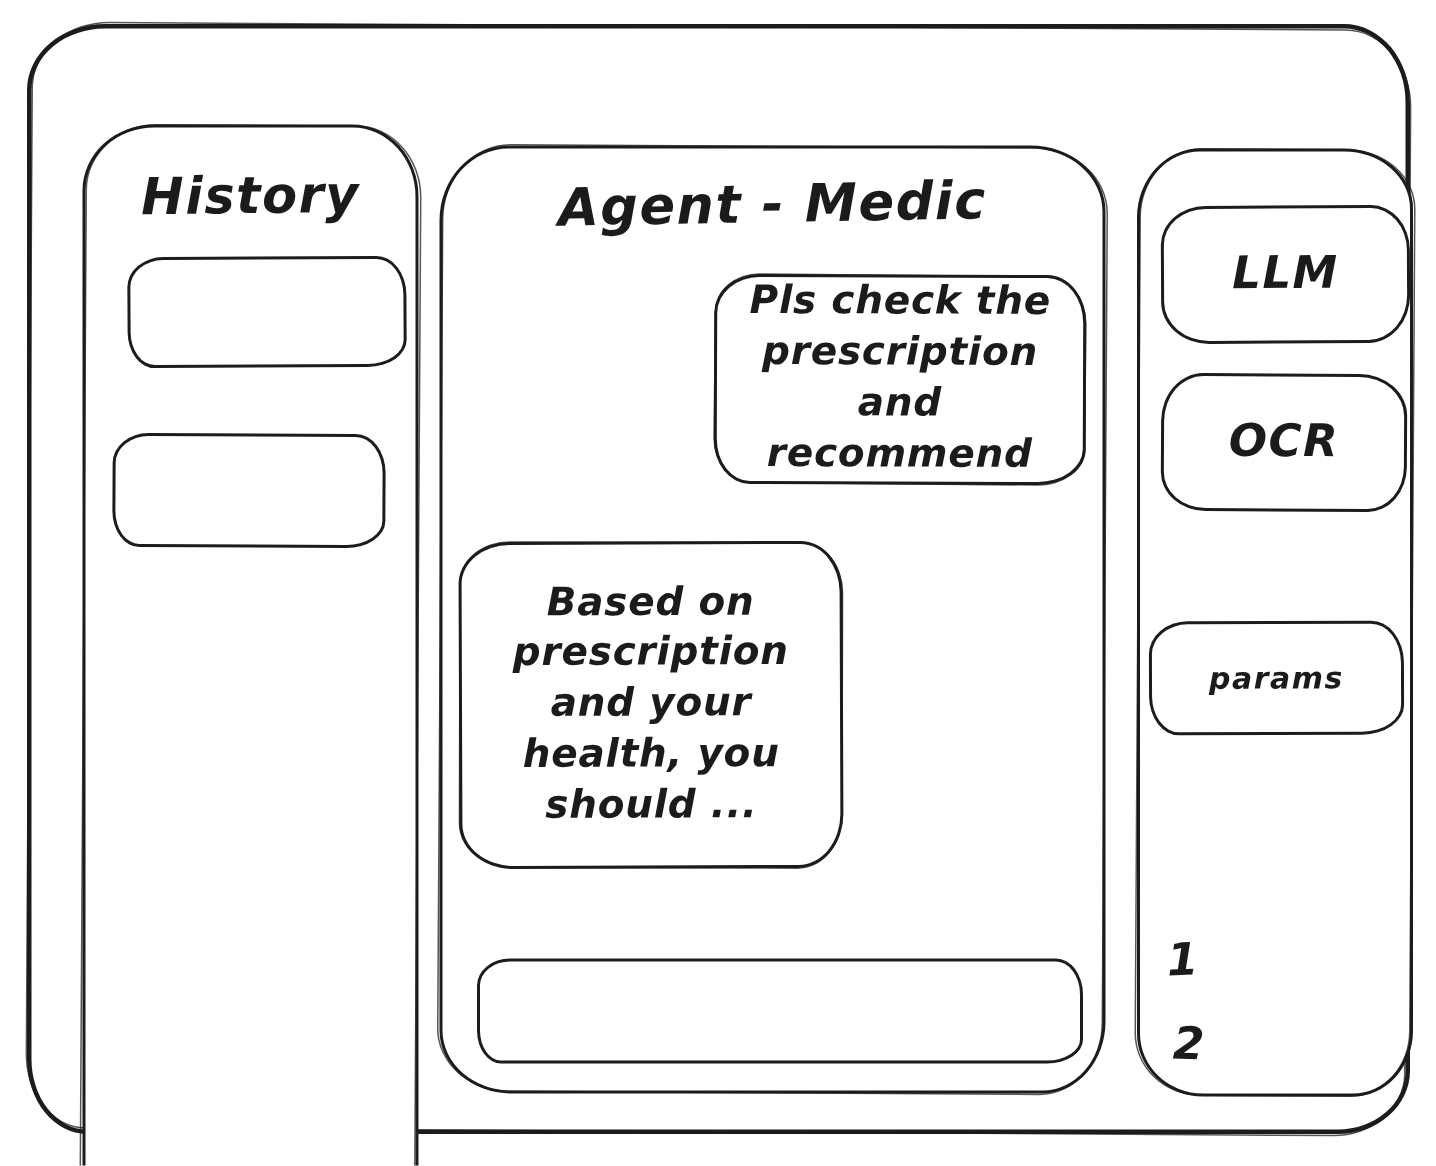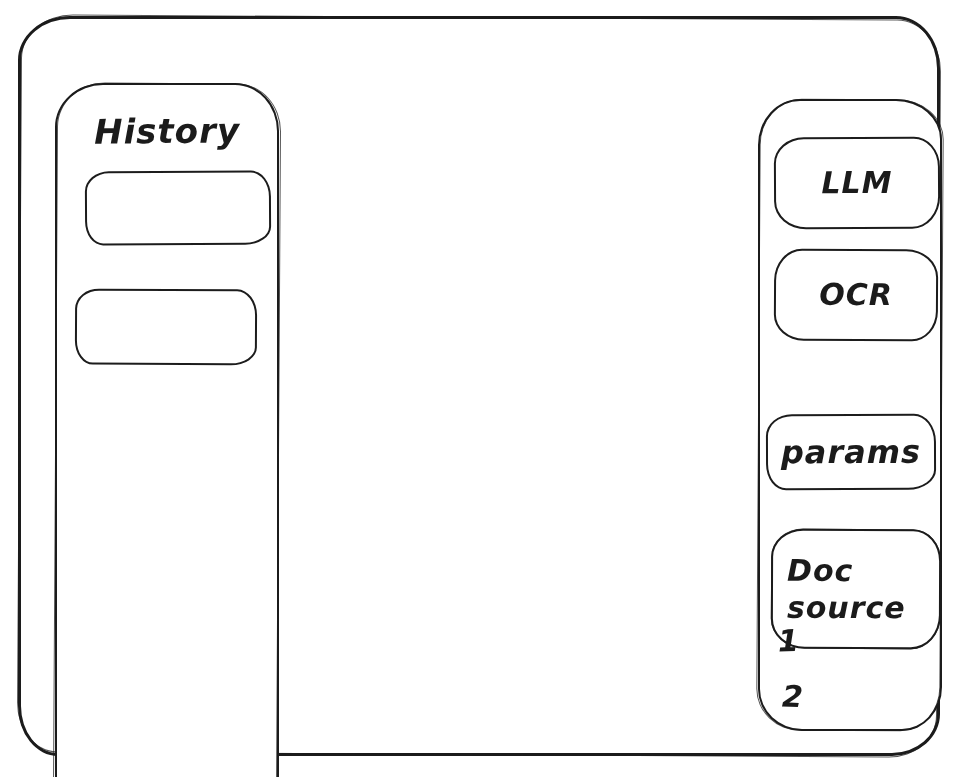--- a/index.html
+++ b/index.html
@@ -119,21 +119,21 @@
     border-radius: 30px 26px 28px 32px / 26px 30px 32px 28px;
     transform: rotate(-0.3deg);
   }
   .tool-button.ocr {
     left: 14px; top: 148px; width: 164px; height: 92px;
     border-radius: 28px 32px 26px 30px / 32px 28px 30px 26px;
     transform: rotate(0.3deg);
   }
   .tool-button.params {
     left: 6px; top: 313px; width: 170px; height: 76px;
-    font-size: 32px;
+    font-size: 20px;
     border-radius: 26px 22px 28px 20px / 22px 28px 20px 26px;
     transform: rotate(-0.2deg);
   }
   .tool-button.docsource {
     left: 11px; top: 428px; width: 170px; height: 120px;
     border-radius: 32px 28px 30px 34px / 28px 32px 34px 30px;
     padding: 0 14px;
     transform: rotate(0.2deg);
   }
   .doc-item {
@@ -150,31 +150,38 @@
 <body>
 
 <div class="sk dbl window">
 
   <div class="sk dbl history-panel">
     <div class="panel-title">History</div>
     <div class="sk history-item one"></div>
     <div class="sk history-item two"></div>
   </div>
 
+  <div class="sk dbl chat-panel">
+    <div class="panel-title">Agent - Medic</div>
+    <div class="sk dbl bubble user">
+      <span>Pls check the prescription and recommend</span>
+    </div>
+    <div class="sk dbl bubble assistant">
+      <span>Based on prescription and your health, you should ...</span>
+    </div>
+    <input class="composer" type="text" value="" style="">
+  </div>
 
   <div class="sk dbl tools-panel">
     <div class="sk tool-button llm">
       <span>LLM</span>
     </div>
     <div class="sk tool-button ocr">
       <span>OCR</span>
     </div>
     <div class="sk tool-button params">
       <span>params</span>
     </div>
-    <div class="sk dbl tool-button docsource">
-      <span>Doc source</span>
-    </div>
     <span class="doc-item n1">1</span>
     <span class="doc-item n2">2</span>
   </div>
 
 </div>
 
 </body></html>

